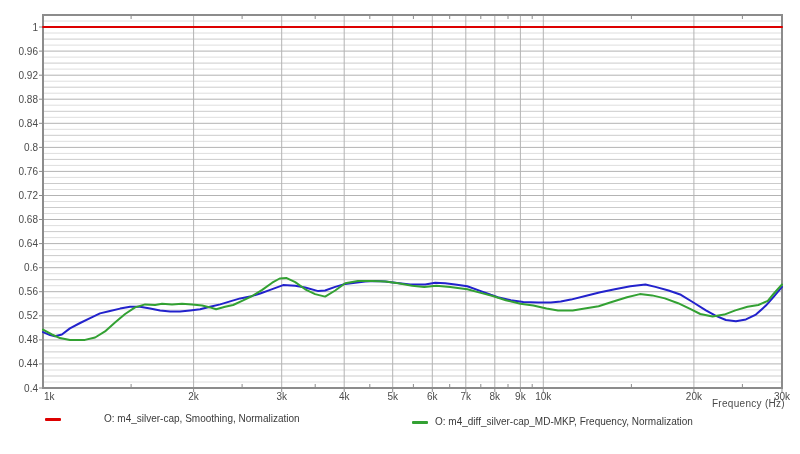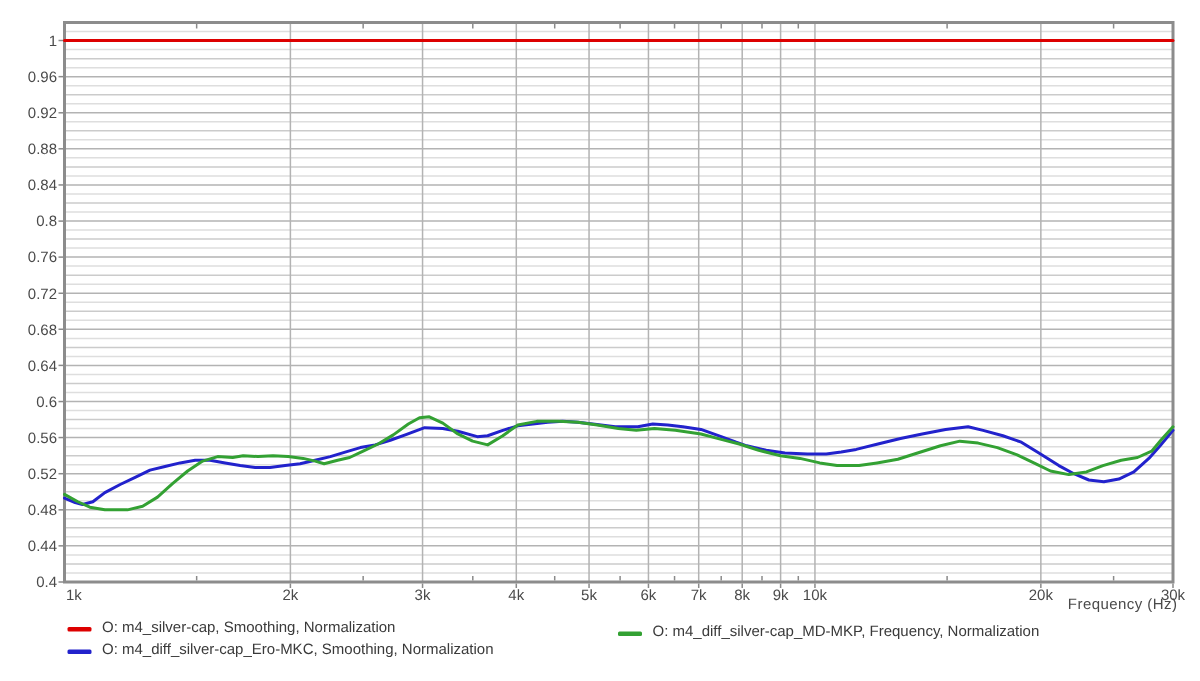--- a/index.html
+++ b/index.html
@@ -192,28 +192,24 @@
       </g>
     <g id="g-series">
         <path d="M43.0 27.0 L782.0 27.0" fill="none" stroke="#dd0000" stroke-width="2" stroke-linejoin="round" stroke-linecap="round"></path>
         <path d="M43.0 332.1 L50.1 335.1 L55.0 336.3 L61.9 334.5 L69.9 328.4 L80.1 323.0 L90.1 318.2 L100.0 313.4 L110.0 311.0 L120.1 308.6 L130.1 306.8 L140.0 306.8 L150.1 308.6 L160.1 310.4 L170.1 311.6 L180.0 311.6 L190.1 310.4 L200.1 309.2 L210.1 306.8 L220.2 304.4 L230.1 301.4 L240.2 298.4 L250.1 296.6 L260.2 293.5 L270.2 289.9 L283.1 285.1 L295.2 285.7 L305.2 287.5 L318.2 291.1 L325.1 290.5 L335.2 286.9 L345.2 283.9 L355.2 282.7 L365.2 281.5 L375.2 280.9 L385.2 281.5 L395.2 282.7 L410.2 284.5 L425.2 284.5 L435.2 282.7 L445.2 283.3 L455.2 284.5 L467.3 286.3 L480.8 291.1 L490.8 294.8 L497.8 297.2 L510.8 300.2 L523.3 302.0 L538.3 302.6 L550.8 302.6 L560.8 301.4 L570.8 299.6 L585.3 296.0 L600.3 292.3 L614.8 289.3 L630.4 286.3 L645.4 284.5 L655.4 286.9 L668.6 290.5 L680.9 294.8 L692.6 302.0 L705.9 310.4 L715.9 315.8 L725.9 320.0 L735.9 321.2 L745.9 319.4 L755.9 314.6 L765.9 305.6 L773.4 297.2 L782.0 286.9" fill="none" stroke="#2222cc" stroke-width="2" stroke-linejoin="round" stroke-linecap="round"></path>
         <path d="M43.0 329.6 L51.9 334.5 L59.9 338.1 L69.9 339.9 L85.0 339.9 L95.1 337.5 L105.0 331.4 L115.0 322.4 L125.1 314.0 L135.1 307.4 L145.1 304.4 L155.1 305.0 L162.1 303.8 L172.0 304.4 L182.0 303.8 L192.1 304.4 L202.1 305.6 L210.1 307.4 L216.1 309.2 L225.1 306.8 L233.1 305.0 L242.1 300.8 L252.1 296.0 L262.2 289.9 L272.2 282.7 L279.7 278.5 L286.2 277.9 L295.2 282.1 L305.2 289.3 L315.1 294.1 L325.1 296.6 L335.2 290.5 L345.2 283.3 L357.9 280.9 L372.2 280.9 L385.2 281.5 L398.2 283.3 L412.2 285.7 L424.2 286.9 L436.3 285.7 L450.2 286.9 L467.3 289.3 L480.8 292.9 L492.8 296.0 L505.8 300.2 L520.4 303.8 L533.3 305.6 L546.5 308.6 L558.0 310.4 L572.7 310.4 L584.7 308.6 L598.6 306.2 L611.7 302.0 L627.0 297.2 L639.9 294.1 L652.1 295.4 L664.9 298.4 L678.1 303.2 L690.6 309.2 L700.3 314.0 L712.6 316.4 L724.3 314.6 L735.3 310.4 L747.5 306.8 L758.3 305.0 L767.8 300.8 L773.9 293.5 L782.0 284.5" fill="none" stroke="#33a133" stroke-width="2" stroke-linejoin="round" stroke-linecap="round"></path>
       </g>
   </svg>
 
   <div class="xlabel">Frequency  (Hz)</div>
 
-  <div class="legend-item" style="left:45px; top:413px;">
+  <div class="legend-item" style="left:45px; top:413px;gap:36px;">
     <span class="swatch" style="background: rgb(221, 0, 0);"></span>
     <span class="legend-label">O: m4_silver-cap, Smoothing, Normalization</span>
   </div>
 
   <div class="legend-item" style="left:412px; top:416px;">
     <span class="swatch" style="background: rgb(51, 161, 51);"></span>
     <span class="legend-label">O: m4_diff_silver-cap_MD-MKP, Frequency, Normalization</span>
   </div>
 
-  <div class="legend-item" style="left:45px; top:428px;">
-    <span class="swatch" style="background: rgb(34, 34, 204);"></span>
-    <span class="legend-label">O: m4_diff_silver-cap_Ero-MKC, Smoothing, Normalization</span>
-  </div>
 
 </div>
 
 </body></html>

